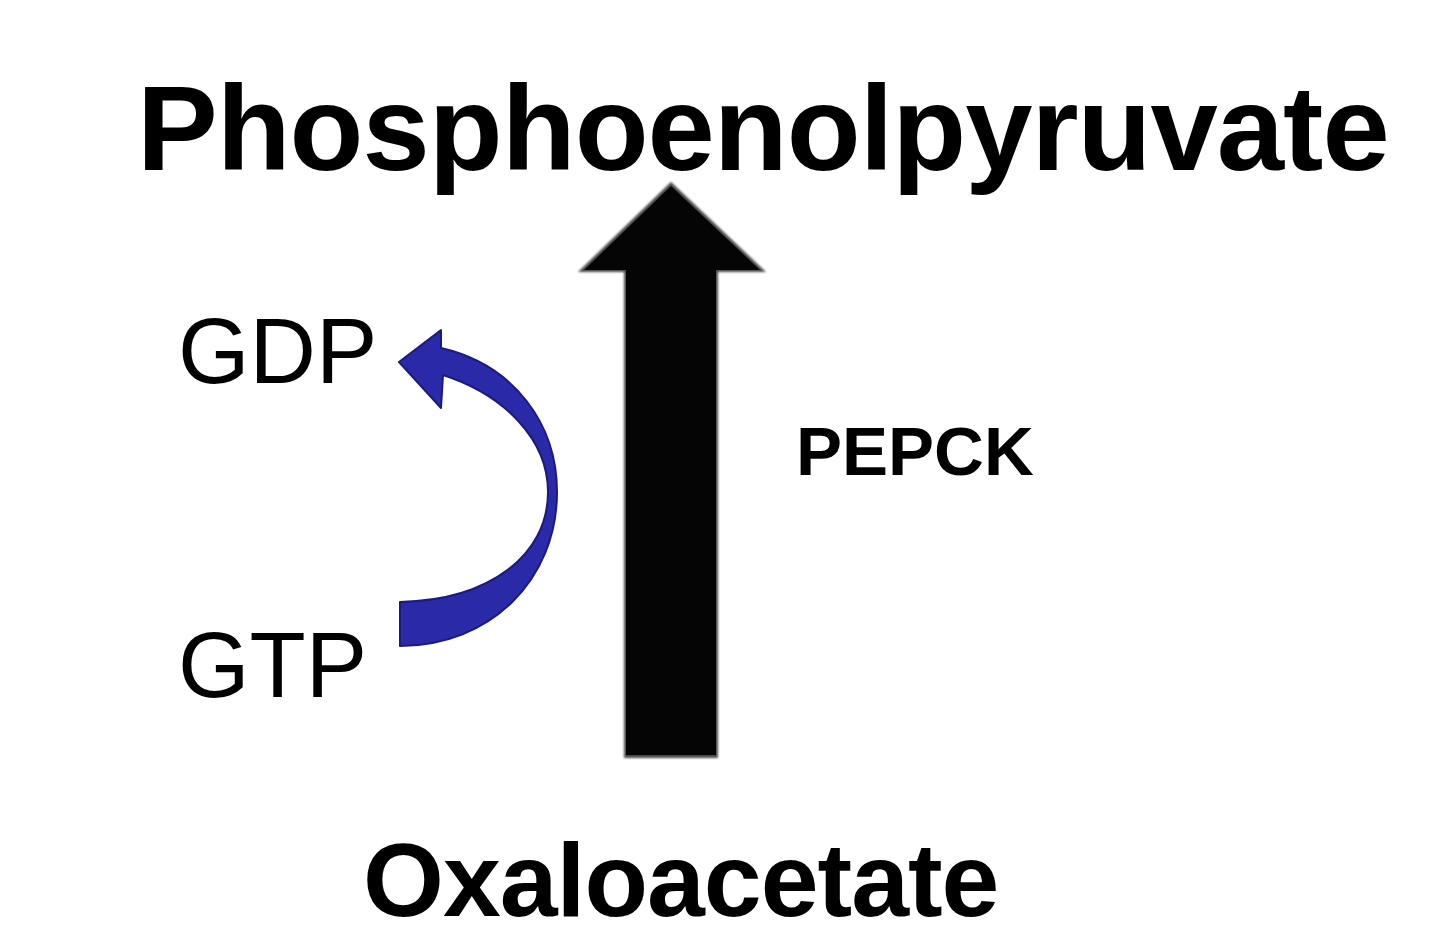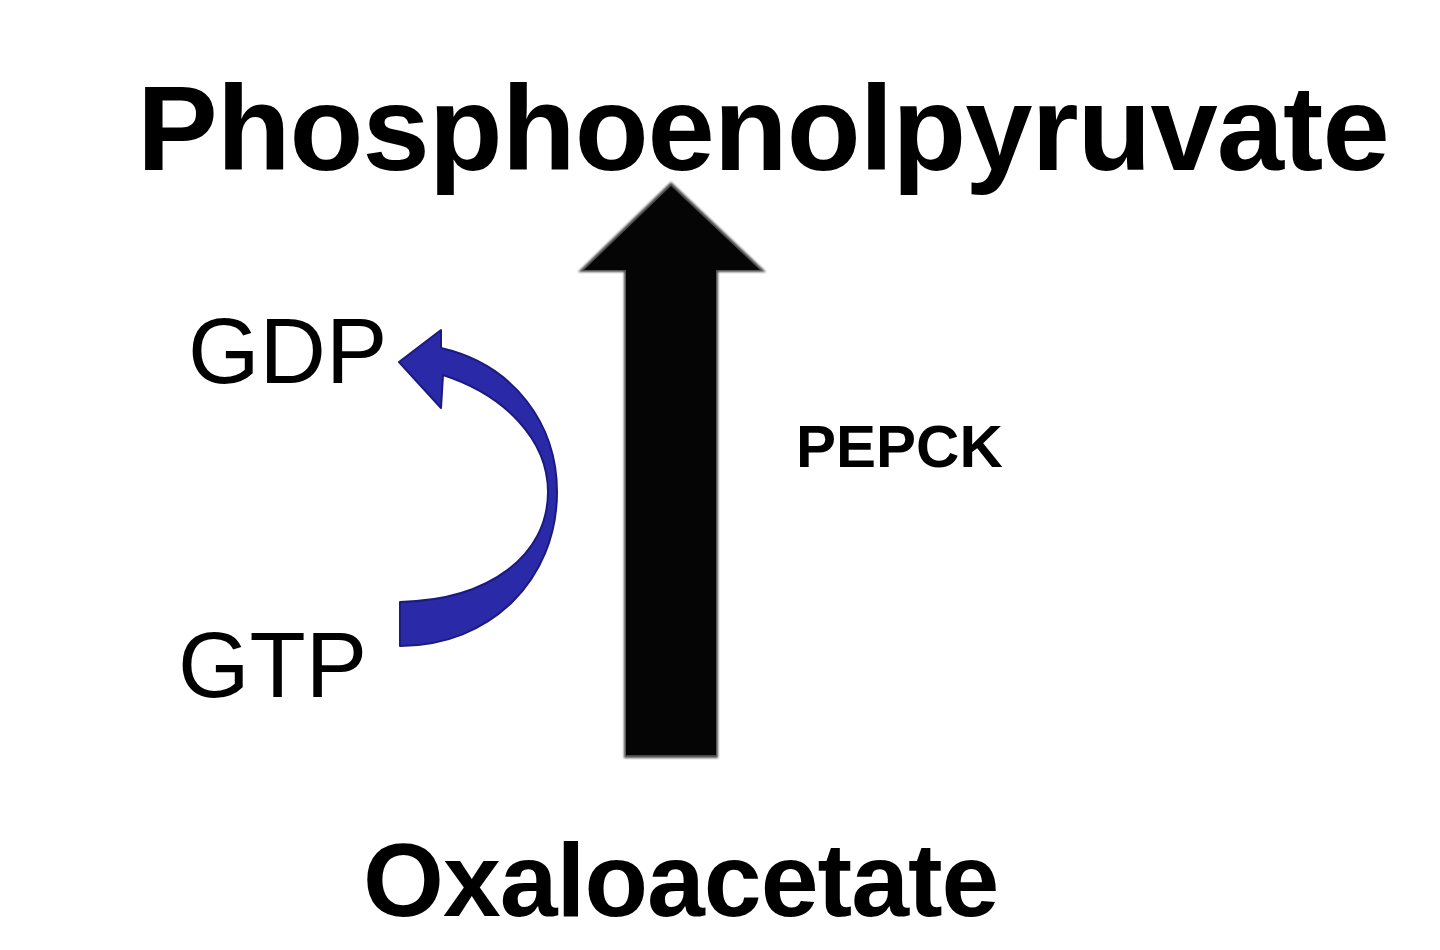--- a/index.html
+++ b/index.html
@@ -1,22 +1,22 @@
 <!DOCTYPE html>
 <html><head>
   <meta charset="utf-8">
   <style>
     html, body { margin: 0; padding: 0; background: #ffffff; }
     body { width: 1440px; height: 950px; position: relative; overflow: hidden;
            font-family: "Liberation Sans", sans-serif; color: #000; }
     .lbl { position: absolute; white-space: nowrap; line-height: 1; }
     .title { left: 137px; top: 30px; font-size: 121px; font-weight: bold; letter-spacing: -1px; margin-top: 38px; }
     .substrate { left: 363px; top: 828px; font-size: 104px; font-weight: bold; letter-spacing: -1px; }
-    .enzyme { left: 796px; top: 417px; font-size: 60px; font-weight: bold; }
-    .cof-out { left: 178px; top: 305px; font-size: 92px; margin-left: 10px; }
+    .enzyme { left: 796px; top: 417px; font-size: 69px; font-weight: bold; }
+    .cof-out { left: 178px; top: 305px; font-size: 92px; }
     .cof-in { left: 178px; top: 602px; font-size: 92px; margin-top: 17px; }
     svg.art { position: absolute; left: 0; top: 0; }
   </style>
 </head>
 <body>
 
 <div class="lbl title">Phosphoenolpyruvate</div>
 
 <svg class="art" width="1440" height="950" viewBox="0 0 1440 950">
   <defs>

